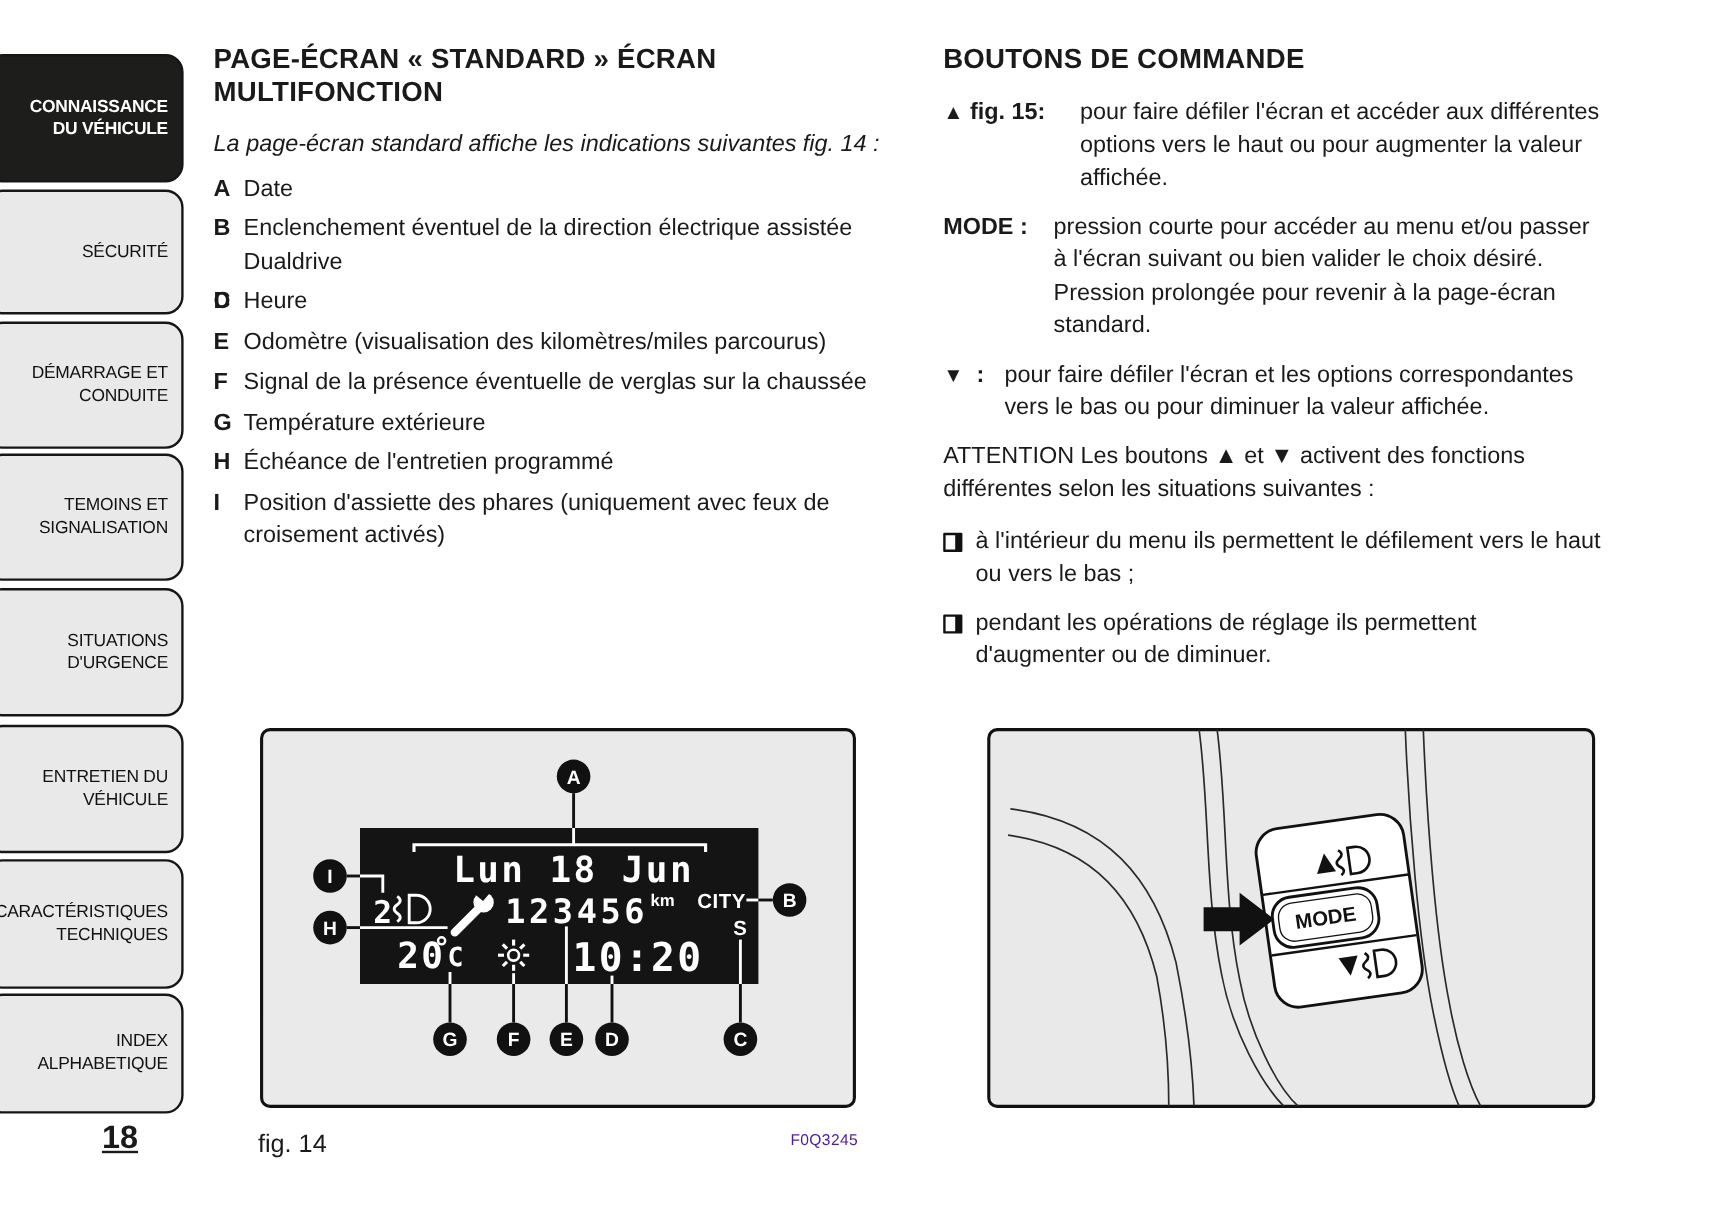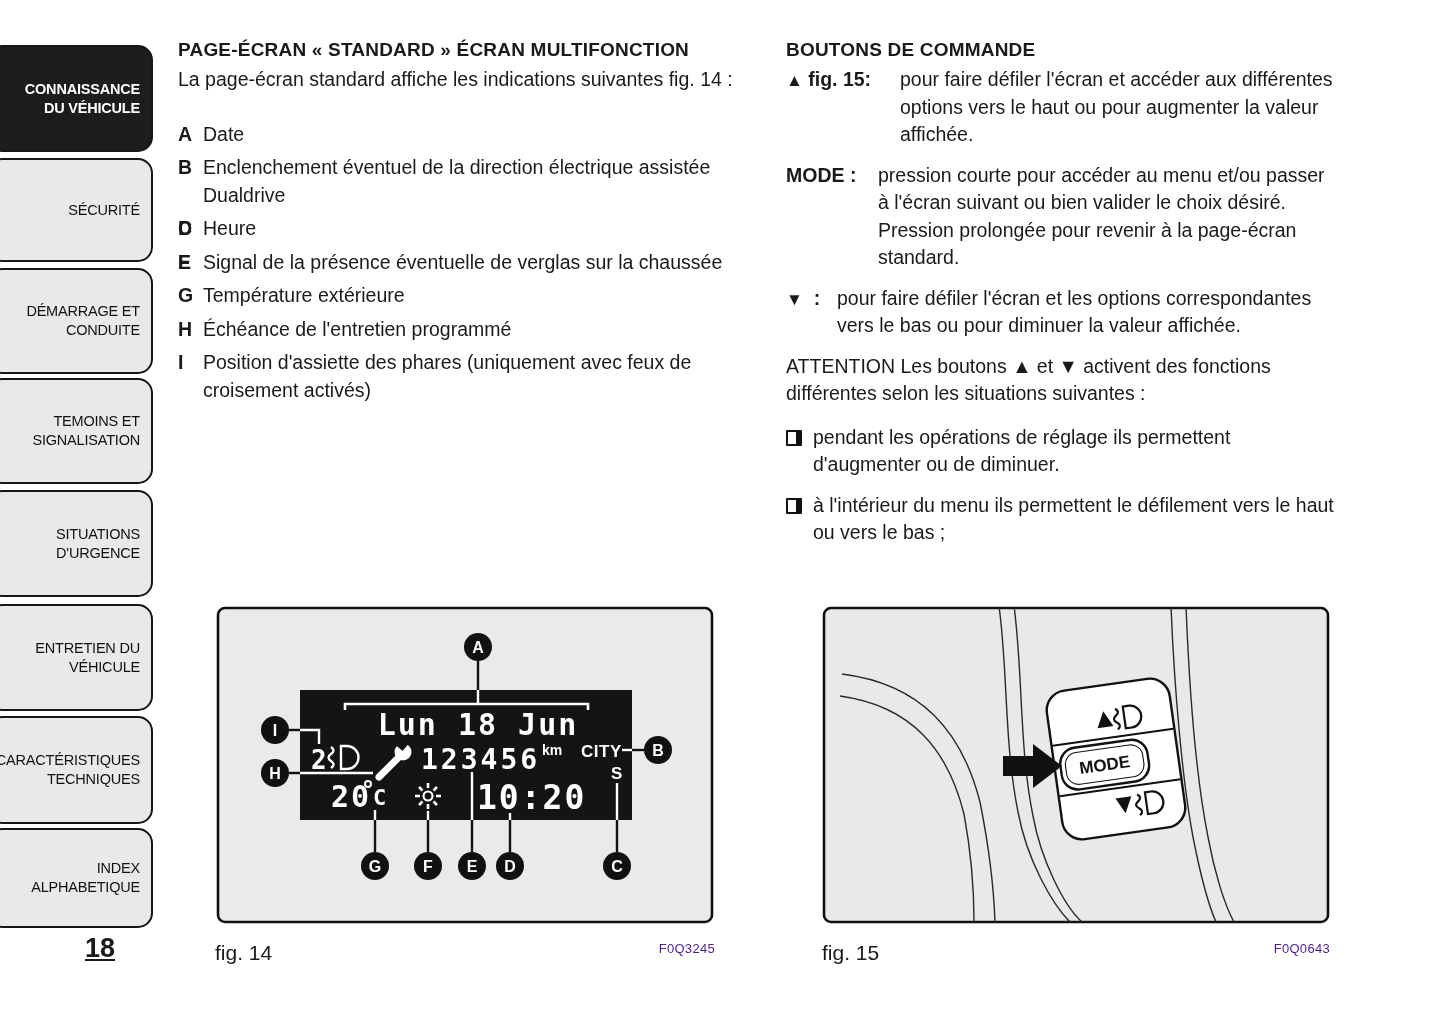--- a/index.html
+++ b/index.html
@@ -11,22 +11,22 @@
        background:#e9e9e9;display:flex;align-items:center;justify-content:flex-end;
        padding-right:11px;text-align:right;font-size:14.5px;line-height:19px;
        letter-spacing:-0.2px;white-space:pre-line;color:#111;}
   .tab.active{background:#1d1d1b;color:#fff;font-weight:bold;}
   #pagenum{position:absolute;left:72px;top:933px;width:56px;text-align:center;
            font-size:27px;font-weight:bold;text-decoration:underline;}
   
   .col{position:absolute;font-size:19.5px;line-height:27.5px;}
   #col1{left:178px;top:36px;width:562px;}
   #col2{left:786px;top:36px;width:552px;}
-  h1{font-size:19px;line-height:27px;font-weight:bold;margin:0 0 3px 0;letter-spacing:0.2px;}
-  .intro{margin:0 0 27px 0;}
+  h1{font-size:23px;line-height:27px;font-weight:bold;margin:0 0 17px 0;letter-spacing:0.2px;}
+  .intro{margin:0 0 9px 0;font-style:italic;}
   .lrow{position:relative;padding-left:25px;margin:0 0 6px 0;}
   .lrow .ltr{position:absolute;left:0;top:0;font-weight:bold;}
   .hang{position:relative;margin:0 0 13px 0;}
   .hang .lead{position:absolute;left:0;top:0;white-space:nowrap;}
   .tri{font-size:17px;}
   .b{font-weight:bold;}
   .attn{margin:8px 0 16px 0;}
   .bullet{position:relative;padding-left:27px;margin:0 0 13px 0;}
   .sq{position:absolute;left:0;top:6px;width:8px;height:12px;
       border:2.4px solid #111;border-right:6.5px solid #111;border-radius:1px;}
@@ -62,21 +62,21 @@
   </nav>
   <div id="pagenum">18</div>
 
   <div class="col" id="col1">
     <h1>PAGE-ÉCRAN « STANDARD » ÉCRAN MULTIFONCTION</h1>
     <p class="intro">La page-écran standard affiche les indications suivantes fig. 14 :</p>
     <div class="lrow"><span class="ltr">A</span><span>Date</span></div>
     <div class="lrow"><span class="ltr">B</span><span>Enclenchement éventuel de la direction électrique assistée Dualdrive</span></div>
     <div class="lrow"><span class="ltr">C</span></div>
     <div class="lrow"><span class="ltr">D</span><span>Heure</span></div>
-    <div class="lrow"><span class="ltr">E</span></div>
+    <div class="lrow"><span class="ltr">E</span><span>Odomètre (visualisation des kilomètres/miles parcourus)</span></div>
     <div class="lrow"><span class="ltr">F</span><span>Signal de la présence éventuelle de verglas sur la chaussée</span></div>
     <div class="lrow"><span class="ltr">G</span><span>Température extérieure</span></div>
     <div class="lrow"><span class="ltr">H</span><span>Échéance de l'entretien programmé</span></div>
     <div class="lrow"><span class="ltr" style="font-weight:bold">I</span><span>Position d'assiette des phares (uniquement avec feux de croisement activés)</span></div>
   </div>
 
   <div class="col" id="col2">
     <h1>BOUTONS DE COMMANDE</h1>
 
     <div class="hang" style="padding-left:114px;">
@@ -88,25 +88,25 @@
     </div>
 
     <div class="hang" style="padding-left:51px;">
       <span class="lead"><span class="tri">▼</span>&nbsp;&nbsp;<span class="b">:</span></span><span>pour faire défiler l'écran et les options correspondantes vers le bas ou pour diminuer la valeur affichée.</span>
     </div>
 
     <p class="attn">ATTENTION Les boutons ▲ et ▼ activent des fonctions différentes selon les situations suivantes :</p>
 
     <div class="bullet">
       <span class="sq"></span>
-      <span>pendant les opérations de réglage ils permettent d'augmenter ou de diminuer.</span>
+      <span>à l'intérieur du menu ils permettent le défilement vers le haut ou vers le bas ;</span>
     </div>
     <div class="bullet">
       <span class="sq"></span>
-      <span>à l'intérieur du menu ils permettent le défilement vers le haut ou vers le bas ;</span>
+      <span>pendant les opérations de réglage ils permettent d'augmenter ou de diminuer.</span>
     </div>
   </div>
 
   <div class="figbox" style="left:215px;top:602px;width:500px;">
     <svg width="500" height="330" viewBox="0 0 500 330">
       <rect x="3" y="6" width="494" height="314" rx="7" fill="#eaeaea" stroke="#111" stroke-width="2.6"></rect>
 
       <rect x="85" y="88" width="332" height="130" fill="#141414"></rect>
 
       <polyline points="130,108 130,102 373,102 373,108" fill="none" stroke="#fff" stroke-width="2.6"></polyline>
@@ -236,19 +236,15 @@
           <g>
             <path d="M288,196 L304,196 L296,212 Z" fill="#111"></path>
             <path d="M310,195 q5,3.5 0,7 q-5,3.5 0,7 q5,3.5 0,7" fill="none" stroke="#111" stroke-width="2.2"></path>
             <path d="M318,194 h6 a11,11 0 0 1 0,22 h-6 z" fill="none" stroke="#111" stroke-width="2.2"></path>
           </g>
         </g>
 
         <path d="M181,154 h30 v-12 l29,22 -29,22 v-12 h-30 z" fill="#111"></path>
       </g>
     </svg>
-    <div class="caprow">
-      <span class="figcap">fig. 15</span>
-      <span class="figcode">F0Q0643</span>
-    </div>
   </div>
 
 </div>
 
 </body></html>

